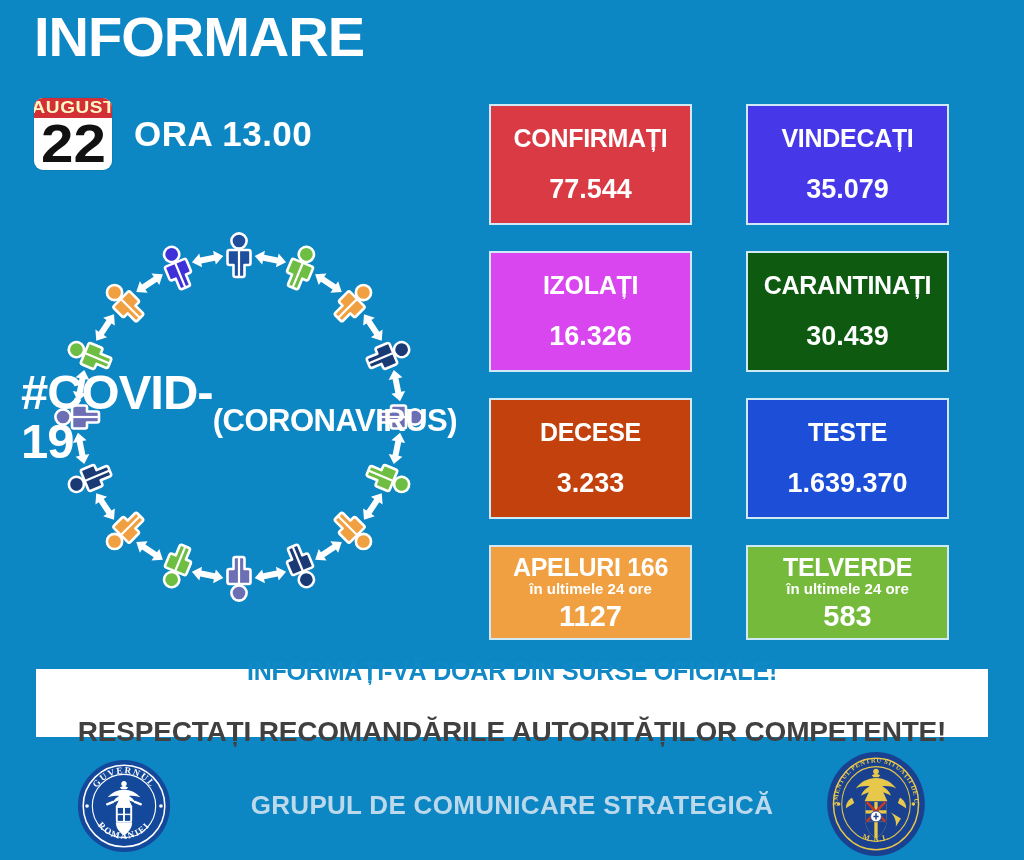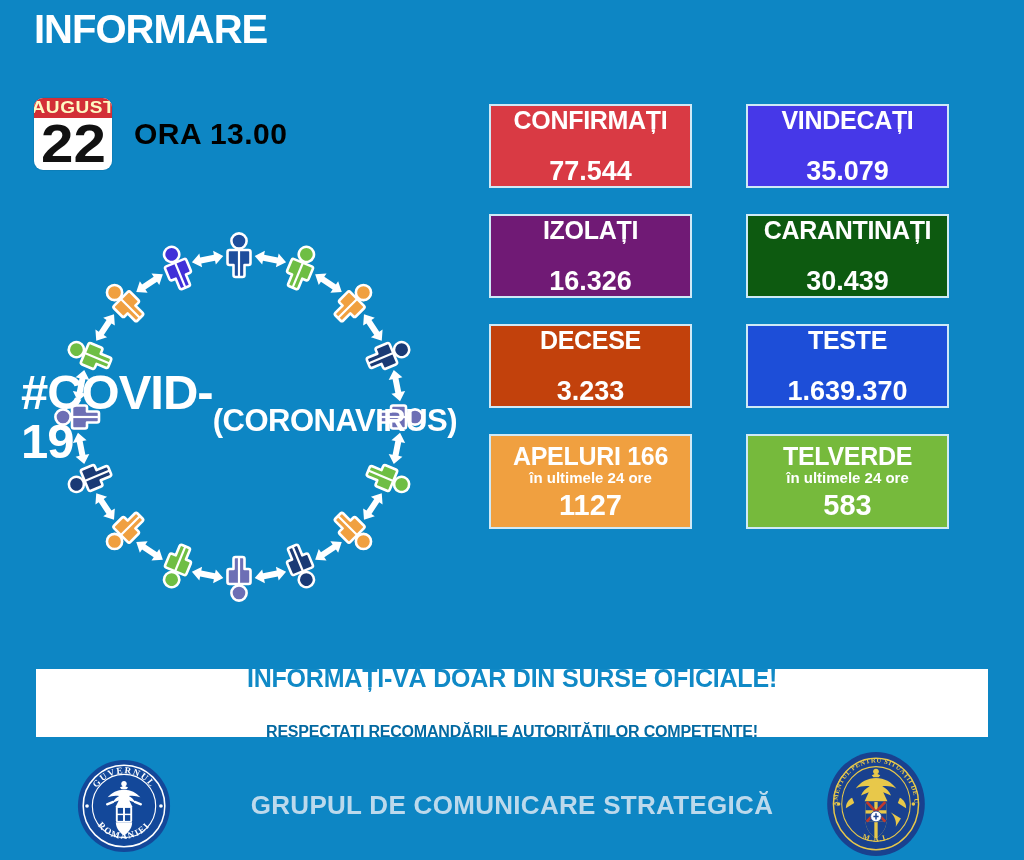--- a/index.html
+++ b/index.html
@@ -9,21 +9,21 @@
     background:#0d86c4;
     font-family:"Liberation Sans", sans-serif;
     overflow:hidden;
     position:relative;
   }
   #stage{position:relative;width:1024px;height:860px;}
 
   
   .title{
     position:absolute;left:34px;top:8px;
-    font-size:40px;font-weight:bold;color:#ffffff;
+    font-size:56px;font-weight:bold;color:#ffffff;
     letter-spacing:-1px;line-height:1.05;
   }
   .datebar{position:absolute;left:34px;top:98px;display:flex;align-items:center;}
   .cal{
     width:78px;height:72px;background:#ffffff;border-radius:9px;
     display:flex;flex-direction:column;overflow:hidden;
     box-shadow:0 0 0 1px rgba(0,0,0,.06);
   }
   .cal-top{
     background:#d32f37;color:#fef9c3;height:26px;
@@ -31,57 +31,57 @@
     font-size:17px;font-weight:bold;letter-spacing:.5px;
     transform:scaleX(1.0);font-family:"Liberation Sans Narrow","Liberation Sans",sans-serif;
   }
   .cal-top span{display:block;transform:scaleX(1.12);}
   .cal-day{
     flex:1;display:flex;align-items:center;justify-content:center;
     color:#111111;font-size:53px;font-weight:bold;line-height:1;
   }
   .cal-day span{display:block;transform:scaleX(1.1) translateY(-1px);}
   .hour{
-    margin-left:22px;color:#000000;font-size:30px;font-weight:bold;letter-spacing:.5px;text-align:right;
+    margin-left:22px;color:#ffffff;font-size:35px;font-weight:bold;letter-spacing:.5px;text-align:right;
   }
 
   
   .circlewrap{position:absolute;left:34px;top:212px;width:410px;height:410px;}
   .covid-text{
     position:absolute;left:0;top:0;width:410px;height:410px;
     display:flex;flex-direction:row;align-items:center;justify-content:center;
     pointer-events:none;
   }
   .covid-main{color:#ffffff;font-size:49px;font-weight:bold;letter-spacing:-1px;line-height:1;}
   .covid-sub{color:#ffffff;font-size:31px;font-weight:bold;letter-spacing:-.5px;margin-top:6px;line-height:1;}
 
   
   .grid{position:absolute;left:489px;top:104px;width:500px;}
   .row{display:flex;gap:54px;margin-bottom:26px;}
   .card{
-    width:203px;height:84px;box-sizing:border-box;
+    width:203px;height:121px;box-sizing:border-box;
     border:2px solid #cfe9f6;
     display:flex;flex-direction:column;align-items:center;justify-content:center;
     color:#ffffff;text-align:center;
   }
   .card.tall{height:95px;justify-content:center;}
   .card .lbl{font-size:25px;font-weight:bold;line-height:1.05;letter-spacing:-.3px;}
   .card .val{font-size:27px;font-weight:bold;line-height:1.05;margin-top:24px;}
   .card.tall .lbl{font-size:25px;}
   .card.tall .sub{font-size:15px;font-weight:bold;line-height:1.05;margin-top:1px;}
   .card.tall .val{font-size:29px;margin-top:4px;}
 
   
   .banner{
     position:absolute;left:36px;top:669px;width:952px;height:68px;
     background:#ffffff;display:flex;flex-direction:column;
     align-items:center;justify-content:center;gap:20px;
   }
   .banner .l1{color:#1089c6;font-size:25px;font-weight:bold;letter-spacing:-.2px;line-height:1.1;}
-  .banner .l2{color:#0369a1;font-size:16px;font-weight:bold;letter-spacing:-.2px;line-height:1.1;margin-top:11px;}
+  .banner .l2{color:#404040;font-size:28px;font-weight:bold;letter-spacing:-.2px;line-height:1.1;margin-top:11px;}
 
   
   .footline{
     position:absolute;left:0;top:790px;width:1024px;text-align:center;
     color:#bcd9ec;font-size:26px;font-weight:bold;letter-spacing:.3px;
   }
   .logo-left{position:absolute;left:76px;top:757px;width:96px;height:98px;}
   .logo-right{position:absolute;left:824px;top:750px;width:104px;height:108px;}
 </style>
 </head>
@@ -264,21 +264,21 @@
         <div class="lbl">CONFIRMAȚI</div>
         <div class="val">77.544</div>
       </div>
       <div class="card" style="background: rgb(70, 56, 232);">
         <div class="lbl">VINDECAȚI</div>
         <div class="val">35.079</div>
       </div>
     </div>
 
     <div class="row">
-      <div class="card" style="background: #701a75;">
+      <div class="card" style="background: #d946ef;">
         <div class="lbl">IZOLAȚI</div>
         <div class="val">16.326</div>
       </div>
       <div class="card" style="background: rgb(13, 90, 16);">
         <div class="lbl">CARANTINAȚI</div>
         <div class="val">30.439</div>
       </div>
     </div>
 
     <div class="row">

